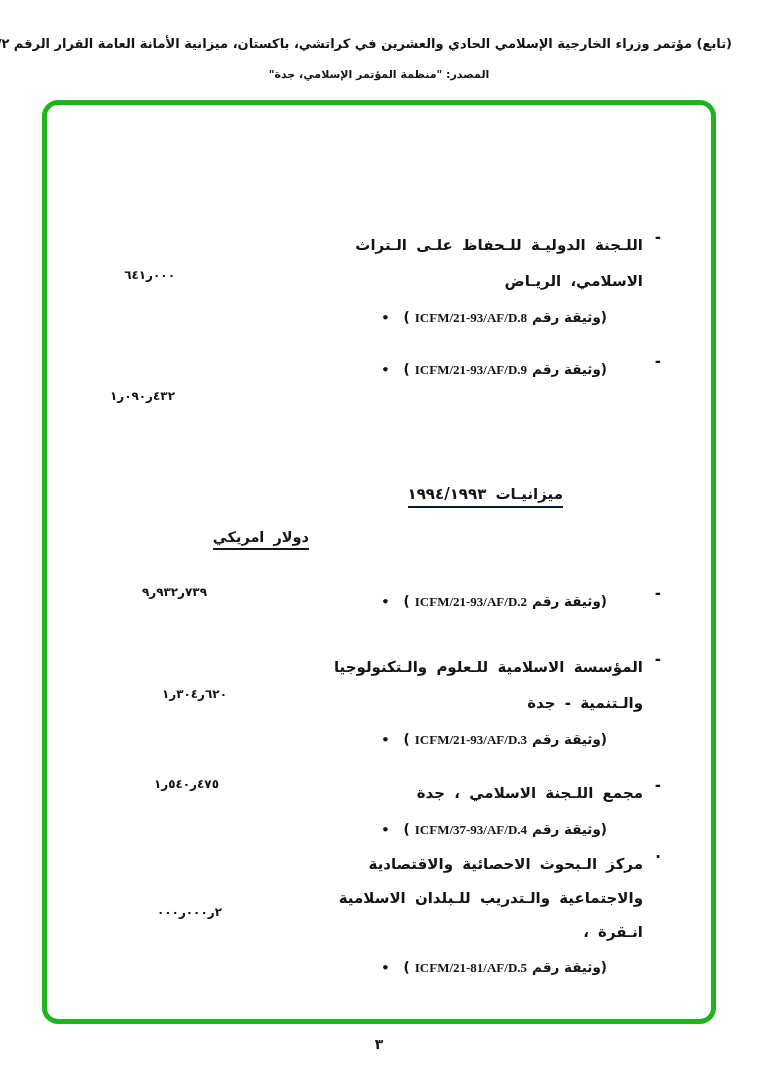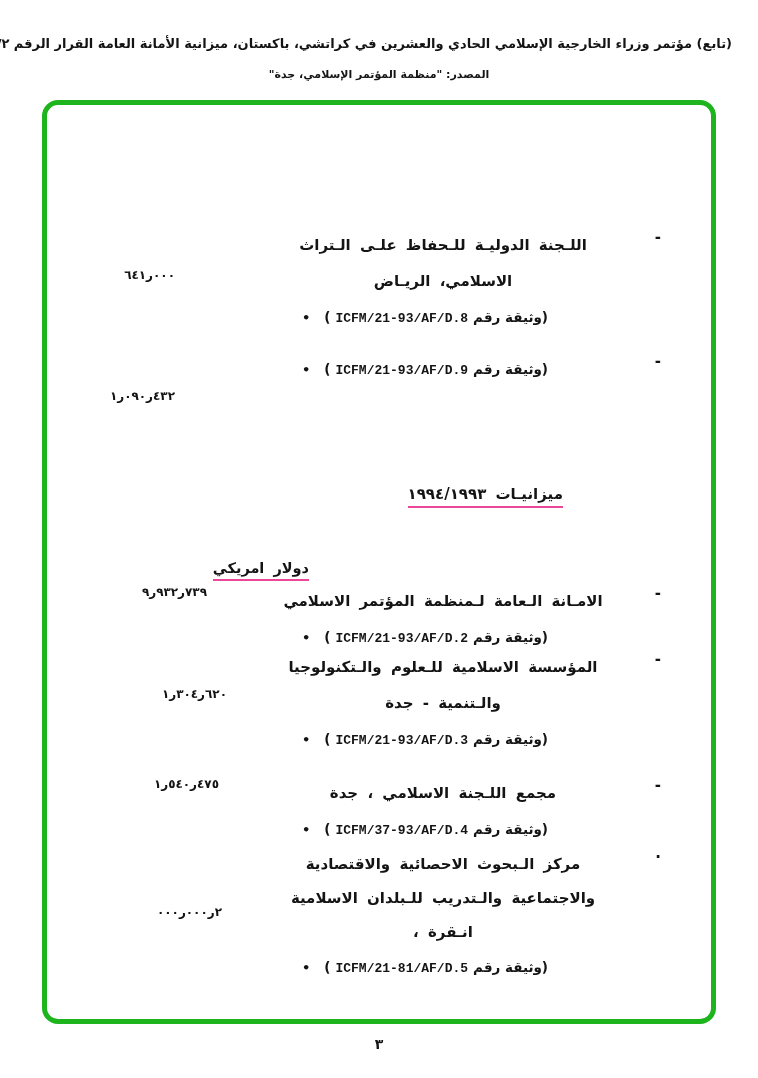--- a/index.html
+++ b/index.html
@@ -5,34 +5,34 @@
   html,body{margin:0;padding:0;background:#ffffff;}
   .sheet{position:relative;width:758px;height:1078px;background:#ffffff;
          font-family:"DejaVu Sans",sans-serif;color:#141414;font-weight:bold;overflow:hidden;}
   .hdr1{position:absolute;top:36px;left:26px;right:26px;direction:rtl;text-align:center;
         font-size:13px;white-space:nowrap;}
   .hdr2{position:absolute;top:68px;left:0;right:0;direction:rtl;text-align:center;font-size:11px;}
   .frame{position:absolute;left:42px;top:100px;width:664px;height:914px;
          border:5px solid #1eb41e;border-radius:16px;background:#ffffff;}
   .item{position:absolute;left:0;width:664px;}
   .marker{position:absolute;right:50px;top:1px;font-size:15px;}
-  .lines{position:absolute;right:68px;top:0;width:400px;direction:rtl;text-align:center;}
+  .lines{position:absolute;right:68px;top:0;width:400px;direction:rtl;text-align:right;}
   .tline{font-size:15px;line-height:36px;white-space:nowrap;word-spacing:4px;}
   .tight .tline{line-height:34px;}
   .docline{font-size:13.5px;line-height:32px;white-space:nowrap;margin-left:0;padding-left:0;
            margin-right:0;padding-right:0;}
   .docline{margin-top:2px;}
   .doc-indent{display:inline-block;width:36px;}
-  .code{font-family:Liberation Mono, monospace;font-size:13px;margin:0 5px;}
+  .code{font-family:Liberation Serif, serif;font-size:13px;margin:0 5px;}
   .enddot{margin-right:14px;font-size:13px;}
   .amount{position:absolute;font-size:12px;direction:ltr;unicode-bidi:bidi-override;
           text-align:right;white-space:nowrap;}
   .sec-title{position:absolute;right:148px;direction:rtl;font-size:15px;white-space:nowrap;}
-  .cur-title{position:absolute;right:402px;direction:rtl;font-size:14.5px;white-space:nowrap;margin-top:31px;}
-  .ul{border-bottom:2px solid #ec4899;padding-bottom:3px;word-spacing:4px;}
+  .cur-title{position:absolute;right:402px;direction:rtl;font-size:14.5px;white-space:nowrap;}
+  .ul{border-bottom:2px solid #0f172a;padding-bottom:3px;word-spacing:4px;}
   .pagenum{position:absolute;top:1036px;left:0;right:0;text-align:center;font-size:14px;}
 </style>
 </head>
 <body>
 
 <div class="sheet">
 
   <div class="hdr1">(تابع) مؤتمر وزراء الخارجية الإسلامي الحادي والعشرين في كراتشي، باكستان،  ميزانية الأمانة العامة القرار الرقم ٢١/٢ – أم</div>
   <div class="hdr2">المصدر:  "منظمة المؤتمر الإسلامي، جدة"</div>
 
@@ -59,21 +59,20 @@
     <div class="sec-title" style="top:380px">
       <span class="ul">ميزانيـات ١٩٩٤/١٩٩٣</span>
     </div>
     <div class="cur-title" style="top:424px">
       <span class="ul">دولار امريكي</span>
     </div>
 
     <div class="item" style="top:478px">
       <span class="marker">-</span>
       <div class="lines">
-        <div class="tline">الامـانة الـعامة لـمنظمة المؤتمر الاسلامي</div>
         <div class="docline"><span class="doc-indent"></span><span>(وثيقة رقم</span><span class="code" dir="ltr">ICFM/21-93/AF/D.2</span><span>)</span><span class="enddot">•</span></div>
       </div>
     </div>
     <div class="amount" style="top:480px;left:0;width:160px">٩ر٩٣٢ر٧٣٩</div>
 
     <div class="item" style="top:544px">
       <span class="marker">-</span>
       <div class="lines">
         <div class="tline">المؤسسة الاسلامية للـعلوم والـتكنولوجيا</div>
         <div class="tline">والـتنمية - جدة</div>

